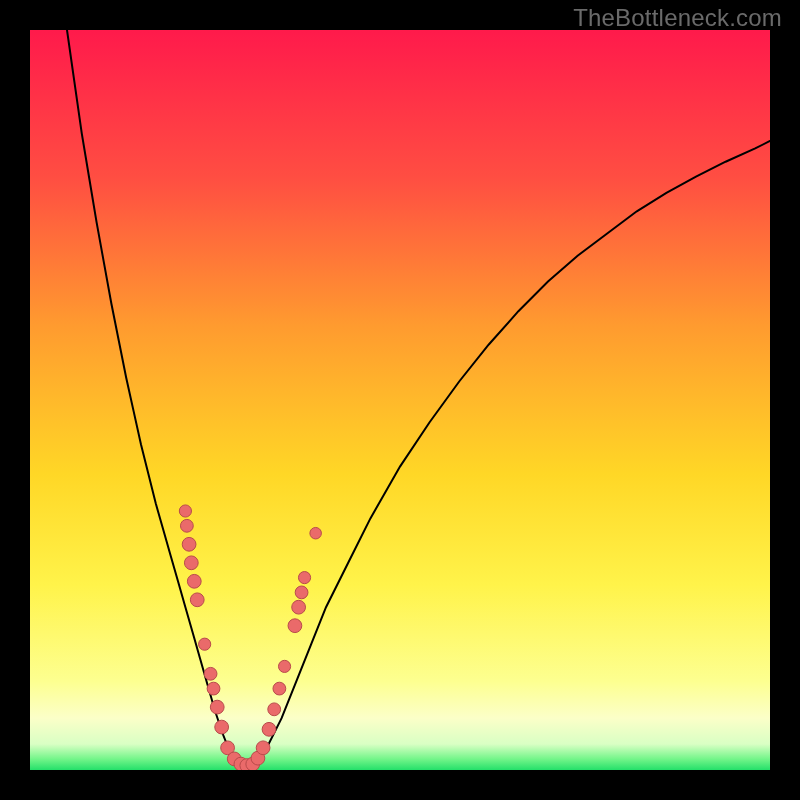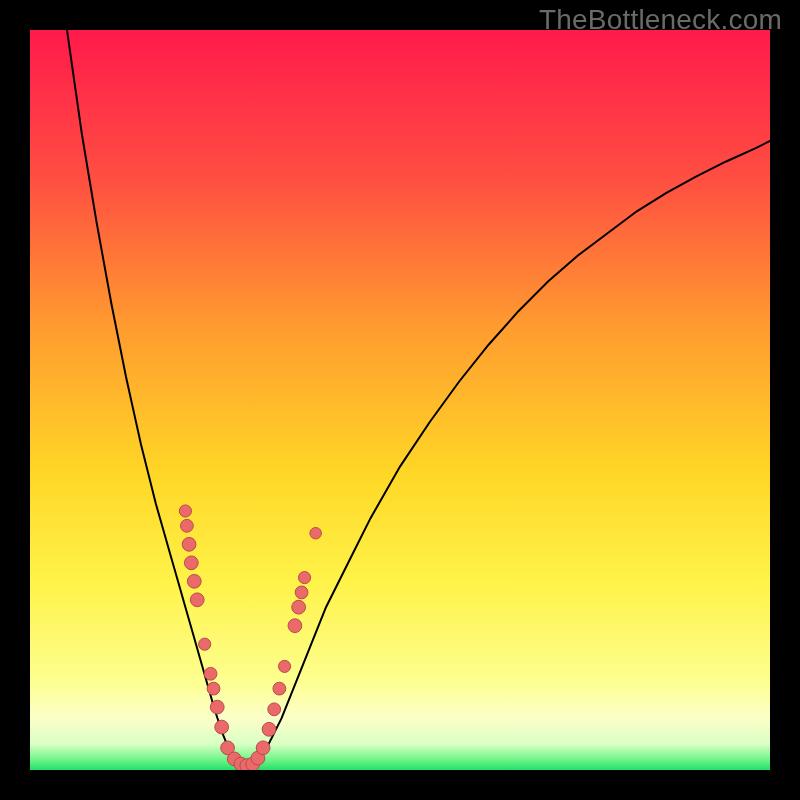--- a/index.html
+++ b/index.html
@@ -23,21 +23,21 @@
     top: 30px;
     width: 740px;
     height: 740px;
     
   }
   .watermark {
     position: absolute;
     top: 4px;
     right: 18px;
     color: #6a6a6a;
-    font-size: 28px;
+    font-size: 24px;
     letter-spacing: 0.2px;
     user-select: none;
   }
   svg { display: block; }
 </style>
 </head>
 <body>
 
 <div class="frame">
   <div class="watermark">TheBottleneck.com</div>

